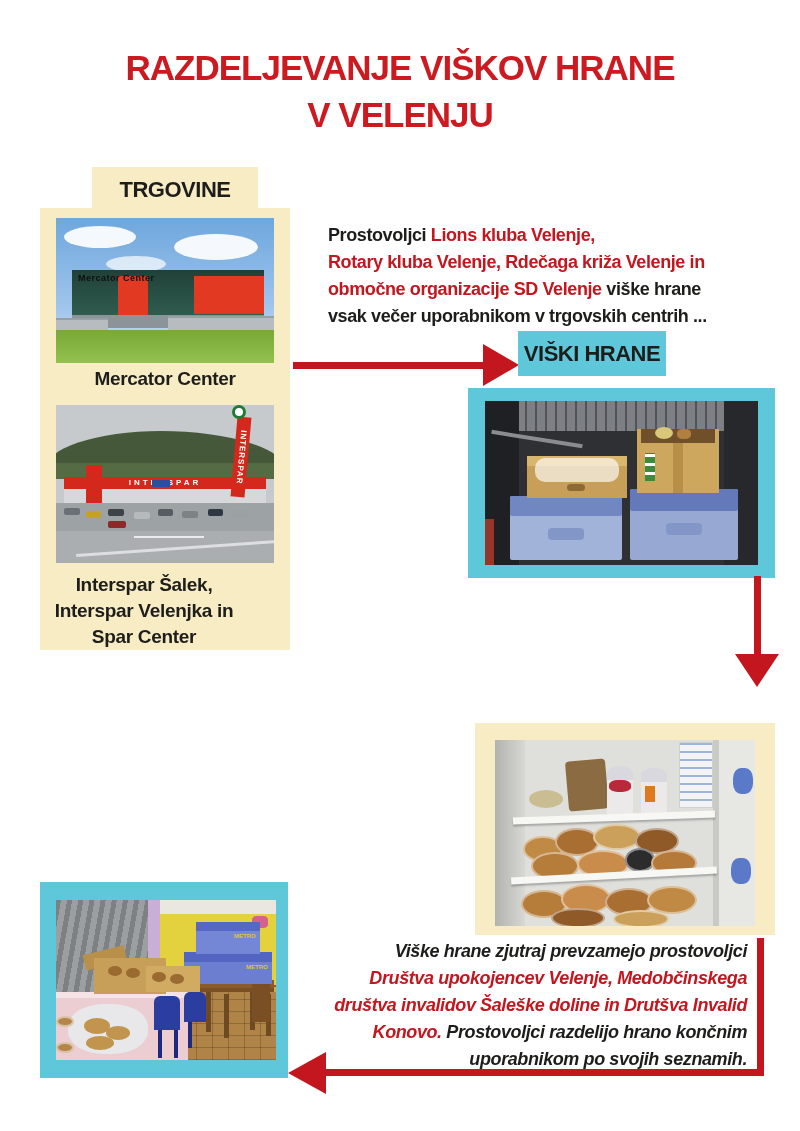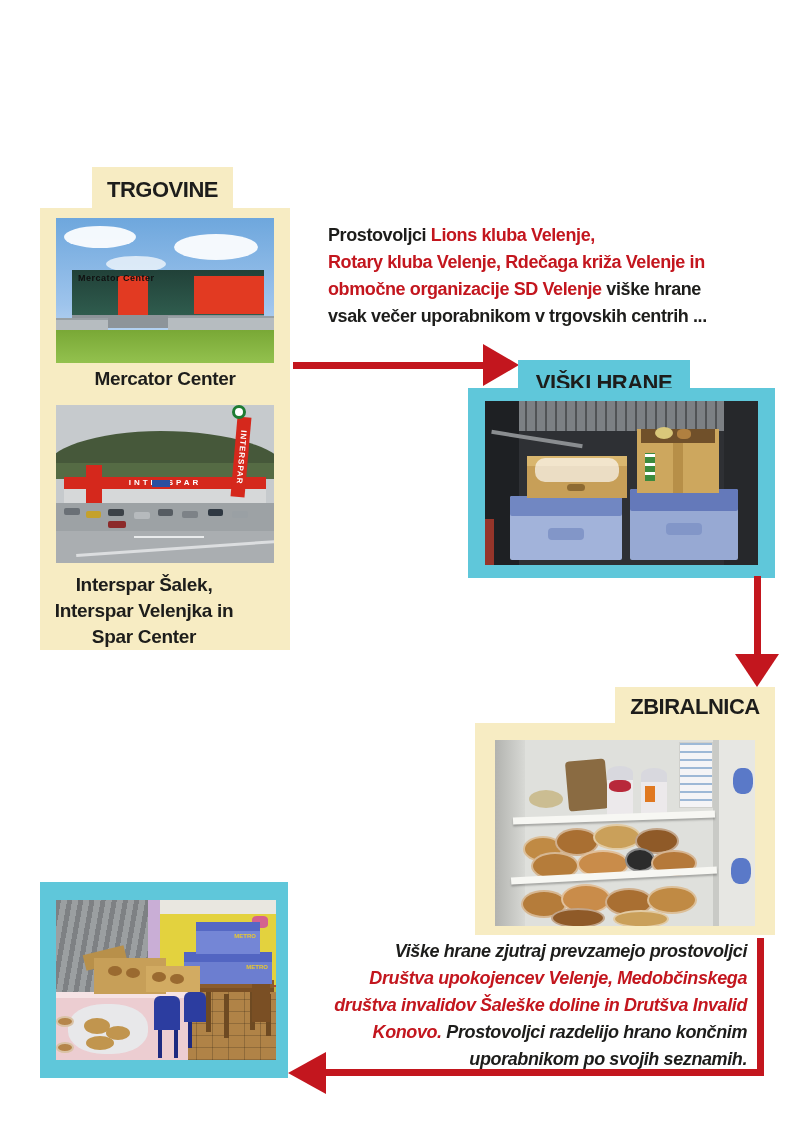--- a/index.html
+++ b/index.html
@@ -132,22 +132,24 @@
   .r-chairback { background:#2c3da0; border-radius:6px 6px 0 0; }
   .r-chairleg { width:4px; background:#1d2a80; }
   .r-wchair { left:196px; top:78px; width:18px; height:44px; background:#7a4f24; border-radius:3px 3px 0 0; }
   .r-roll { background:#b5854a; border-radius:50%; border:2px solid rgba(255,255,255,.5); }
 </style>
 </head>
 <body>
 
 <div class="page">
 
-
-  <div class="tab yellow" style="left:92px; top:167px; width:141px; height:46px;">
+  <div class="title">RAZDELJEVANJE VIŠKOV HRANE
+V VELENJU</div>
+
+  <div class="tab yellow" style="left:92px; top:167px; width:166px; height:46px;">
     <span>TRGOVINE</span>
   </div>
   <div class="box yellow" style="left:40px; top:208px; width:250px; height:442px;"></div>
 
   <div class="photo" style="left:56px; top:218px; width:218px; height:145px;">
     <div class="m-sky"></div>
     <div class="m-cloud" style="left:8px; top:8px; width:72px; height:22px;"></div>
     <div class="m-cloud" style="left:118px; top:16px; width:84px; height:26px;"></div>
     <div class="m-cloud" style="left:50px; top:38px; width:60px; height:16px; opacity:.7;"></div>
     <div class="m-glass"></div>
@@ -190,21 +192,21 @@
 Spar Center</div>
 
   <div class="para" style="left:328px; top:222px; width:465px;"><span>Prostovoljci </span><span class="red">Lions kluba Velenje,
 Rotary kluba Velenje, Rdečaga križa Velenje in
 območne organizacije SD Velenje</span><span> viške hrane
 vsak večer uporabnikom v trgovskih centrih ...</span></div>
 
   <div class="aline" style="left:293px; top:362px; width:192px; height:7px;"></div>
   <div class="tri tri-right" style="left:483px; top:344px;"></div>
 
-  <div class="tab cyan" style="left:518px; top:360px; width:172px; height:45px;">
+  <div class="tab cyan" style="left:518px; top:331px; width:148px; height:45px;">
     <span>VIŠKI HRANE</span>
   </div>
   <div class="box cyan" style="left:468px; top:388px; width:307px; height:190px;"></div>
 
   <div class="photo" style="left:485px; top:401px; width:273px; height:164px;">
     <div class="t-bg"></div>
     <div class="t-top"></div>
     <div class="t-left"></div>
     <div class="t-right"></div>
     <div class="t-strut"></div>
@@ -225,23 +227,20 @@
     <div class="t-item1"></div>
     <div class="t-item2"></div>
     <div class="t-tape"></div>
     <div class="t-label"></div>
   </div>
 
   <div class="aline" style="left:754px; top:576px; width:7px; height:78px;"></div>
   <div class="tri tri-down" style="left:735px; top:654px;"></div>
 
 
-  <div class="tab yellow" style="left:615px; top:687px; width:160px; height:40px;">
-    <span>ZBIRALNICA</span>
-  </div>
   <div class="box yellow" style="left:475px; top:723px; width:300px; height:212px;"></div>
 
   <div class="photo" style="left:495px; top:740px; width:260px; height:186px;">
     <div class="f-bg"></div>
     <div class="f-wall"></div>
     <div class="f-door"></div>
     <div class="f-glove" style="left:238px; top:28px;"></div>
     <div class="f-glove" style="left:236px; top:118px;"></div>
     <div class="f-bag"></div>
     <div class="f-bowl"></div>

